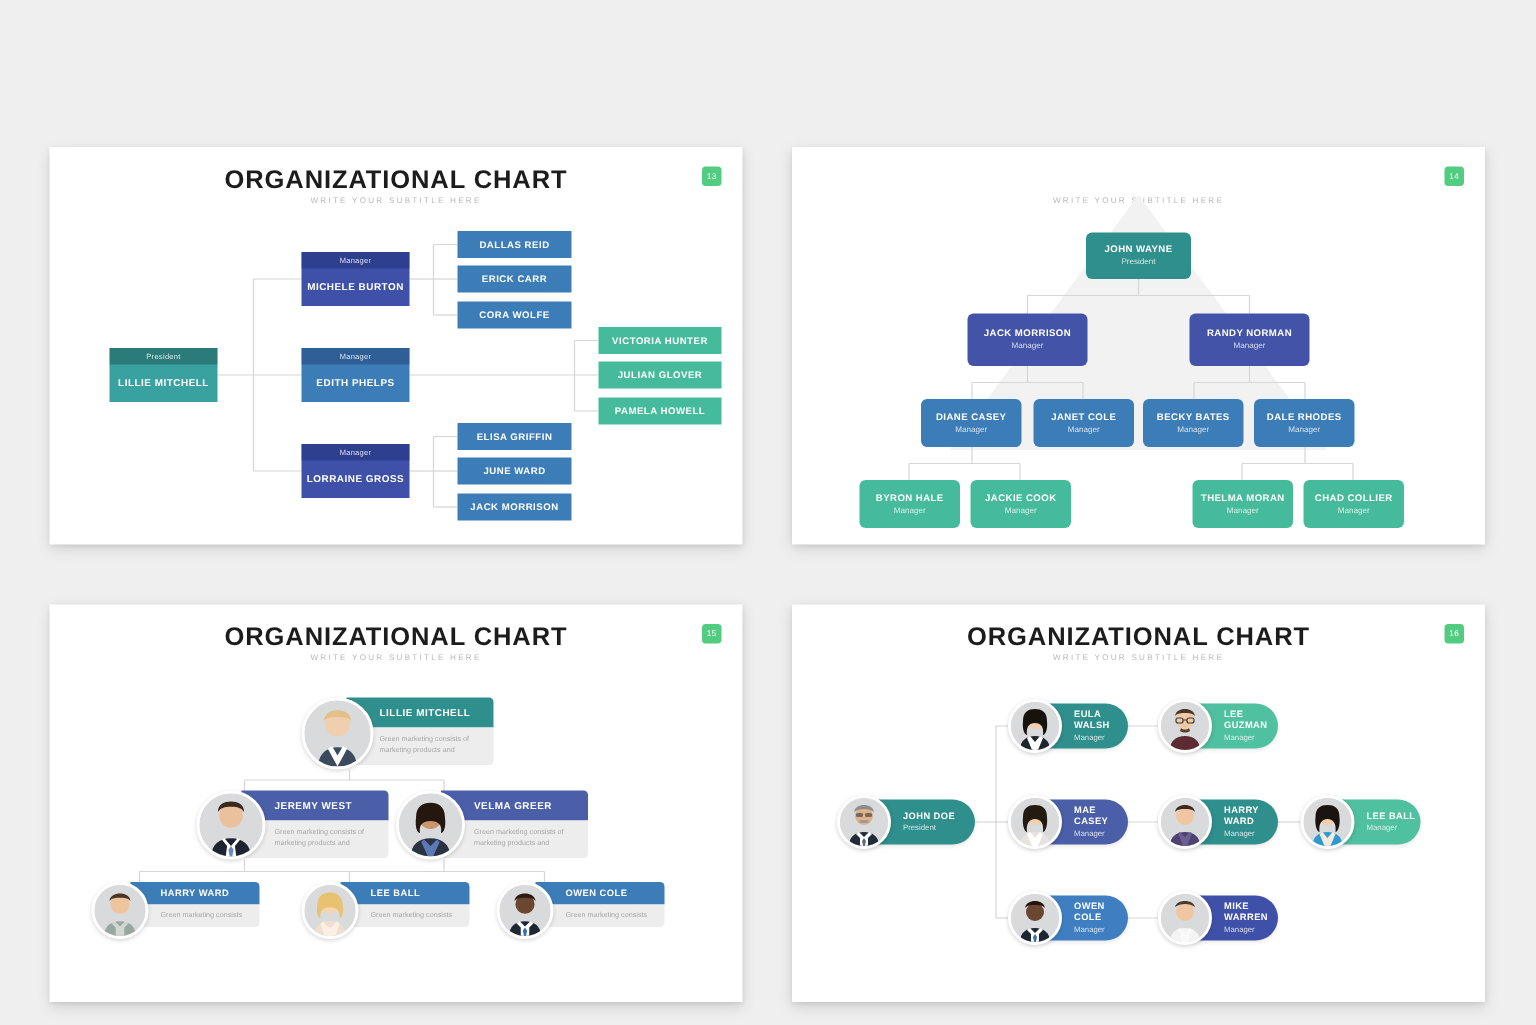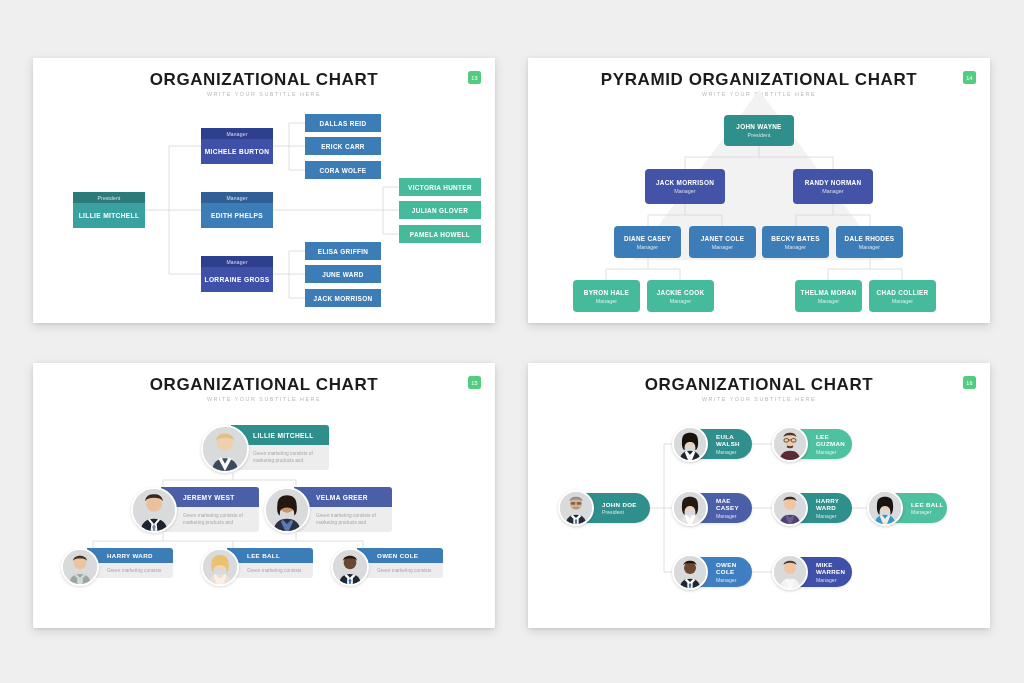--- a/index.html
+++ b/index.html
@@ -10,20 +10,21 @@
     overflow: hidden;
   }
   .deck {
     position: relative;
     width: 1024px; height: 683px;
   }
   .slide {
     position: absolute;
     background: #ffffff;
     box-shadow: 0 3px 10px rgba(0,0,0,0.13), 0 1px 3px rgba(0,0,0,0.08);
+    margin-top: 40px;
   }
   #slide1 { left: 33px;  top: 58px;  width: 462px; height: 265px; }
   #slide2 { left: 528px; top: 58px;  width: 462px; height: 265px; }
   #slide3 { left: 33px;  top: 363px; width: 462px; height: 265px; }
   #slide4 { left: 528px; top: 363px; width: 462px; height: 265px; }
 
   .slide-title {
     position: absolute; left: 0; right: 0; top: 12px;
     text-align: center;
     font-size: 17px; font-weight: bold; letter-spacing: 0.6px;
@@ -223,21 +224,20 @@
       <div class="rbox flat" style="left:366px; top:143px; width:82px; height:18px; background:#46bb9b;">
         <div class="name">JULIAN GLOVER</div>
       </div>
       <div class="rbox flat" style="left:366px; top:167px; width:82px; height:18px; background:#46bb9b;">
         <div class="name">PAMELA HOWELL</div>
       </div>
     </div>
   </div>
 
   <div class="slide" id="slide2">
-    <div class="slide-title">PYRAMID ORGANIZATIONAL CHART</div>
     <div class="slide-sub">WRITE YOUR SUBTITLE HERE</div>
     <div class="page-badge">14</div>
 
     <div class="canvas">
       <div class="pyramid-bg"></div>
 
       <svg class="lines" viewBox="0 0 462 265" preserveAspectRatio="none">
         <g stroke="#d6d6d6" stroke-width="0.8" fill="none">
           <path d="M231 88 V99"></path>
           <path d="M157 99 H305"></path>

